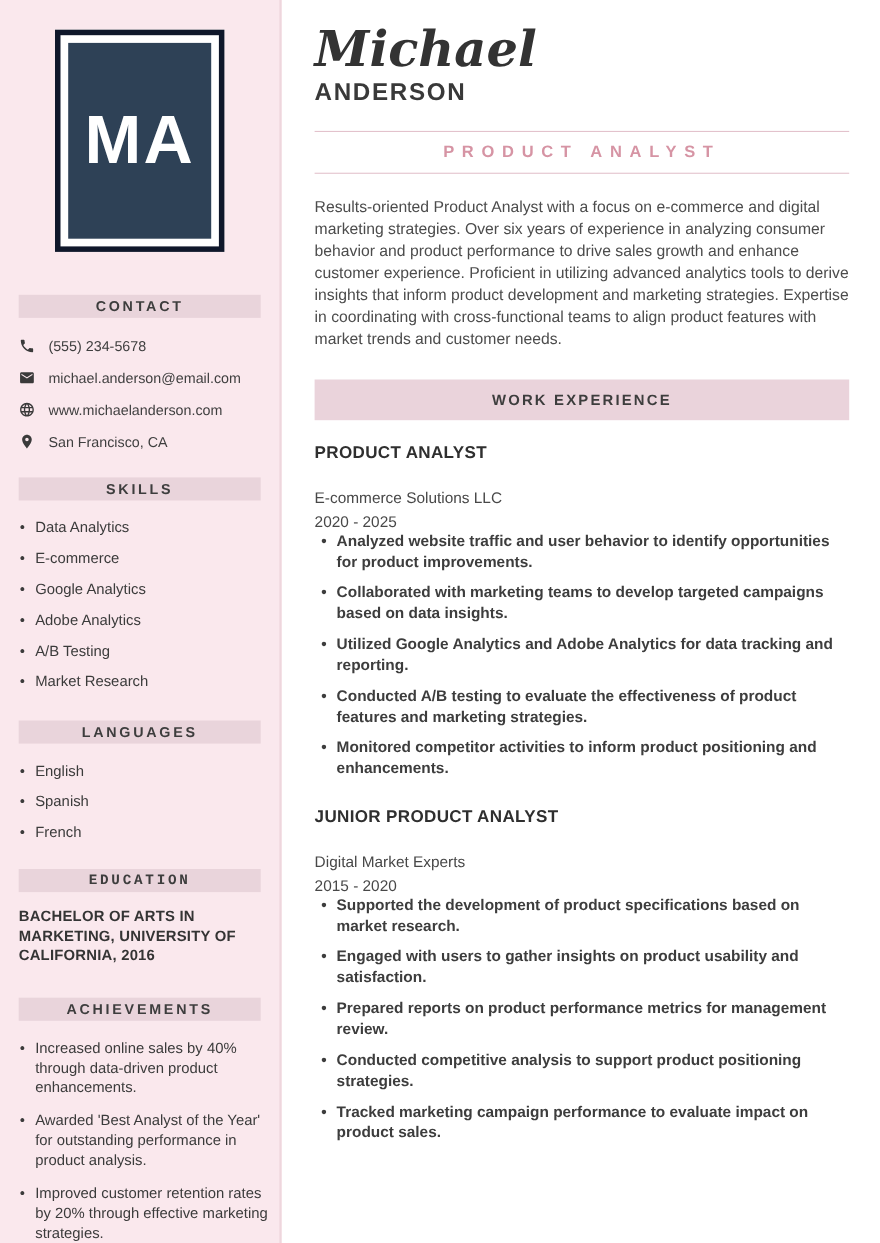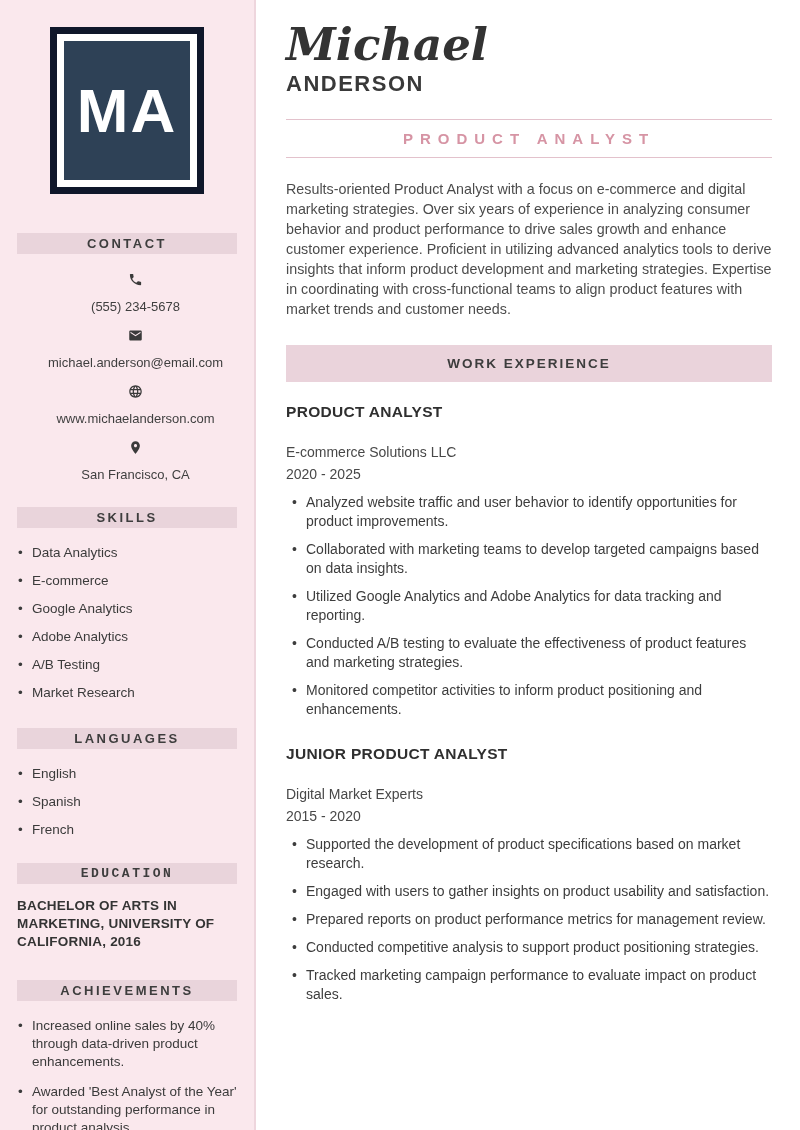--- a/index.html
+++ b/index.html
@@ -21,24 +21,24 @@
   .sidebar {
     position: absolute;
     left: 0; top: 0;
     width: 256px;
     height: 1130px;
     background: #fae8ed;
     border-right: 2px solid #eed6dd;
   }
   .photo-frame {
     width: 154px;
-    height: 167px;
+    height: 202px;
     margin: 27px auto 0;
     background: #ffffff;
-    border: 7px solid #0f172a;
+    border: 5px solid #0f172a;
     padding: 7px;
   }
   .photo {
     width: 100%;
     height: 100%;
     background: #2e4156;
     display: flex;
     align-items: center;
     justify-content: center;
   }
@@ -74,21 +74,20 @@
     margin-top: 18px;
     padding-left: 17px;
   }
   .contact-list li {
     display: flex;
     align-items: center;
     gap: 12px;
     margin-bottom: 14px;
     font-size: 13px;
     color: #3f3f3f;
-    flex-direction: column;
   }
   .cicon { width: 15px; height: 15px; flex: 0 0 15px; display: inline-flex; }
   .cicon svg { width: 15px; height: 15px; fill: #3a3a3a; }
 
   .dot-list {
     list-style: none;
     margin-top: 16px;
     padding-left: 18px;
   }
   .dot-list li {
@@ -186,22 +185,22 @@
     font-size: 14px;
     color: #484848;
   }
   .job-dates {
     margin-top: 6px;
     font-size: 14px;
     color: #484848;
   }
   .job-bullets {
     list-style: none;
-    margin-top: 11px;
     padding-left: 6px;
+    font-weight: bold;
   }
   .job-bullets li {
     position: relative;
     padding-left: 14px;
     font-size: 14px;
     color: #3d3d3d;
     line-height: 19px;
     margin-bottom: 9px;
   }
   .job-bullets li::before {

